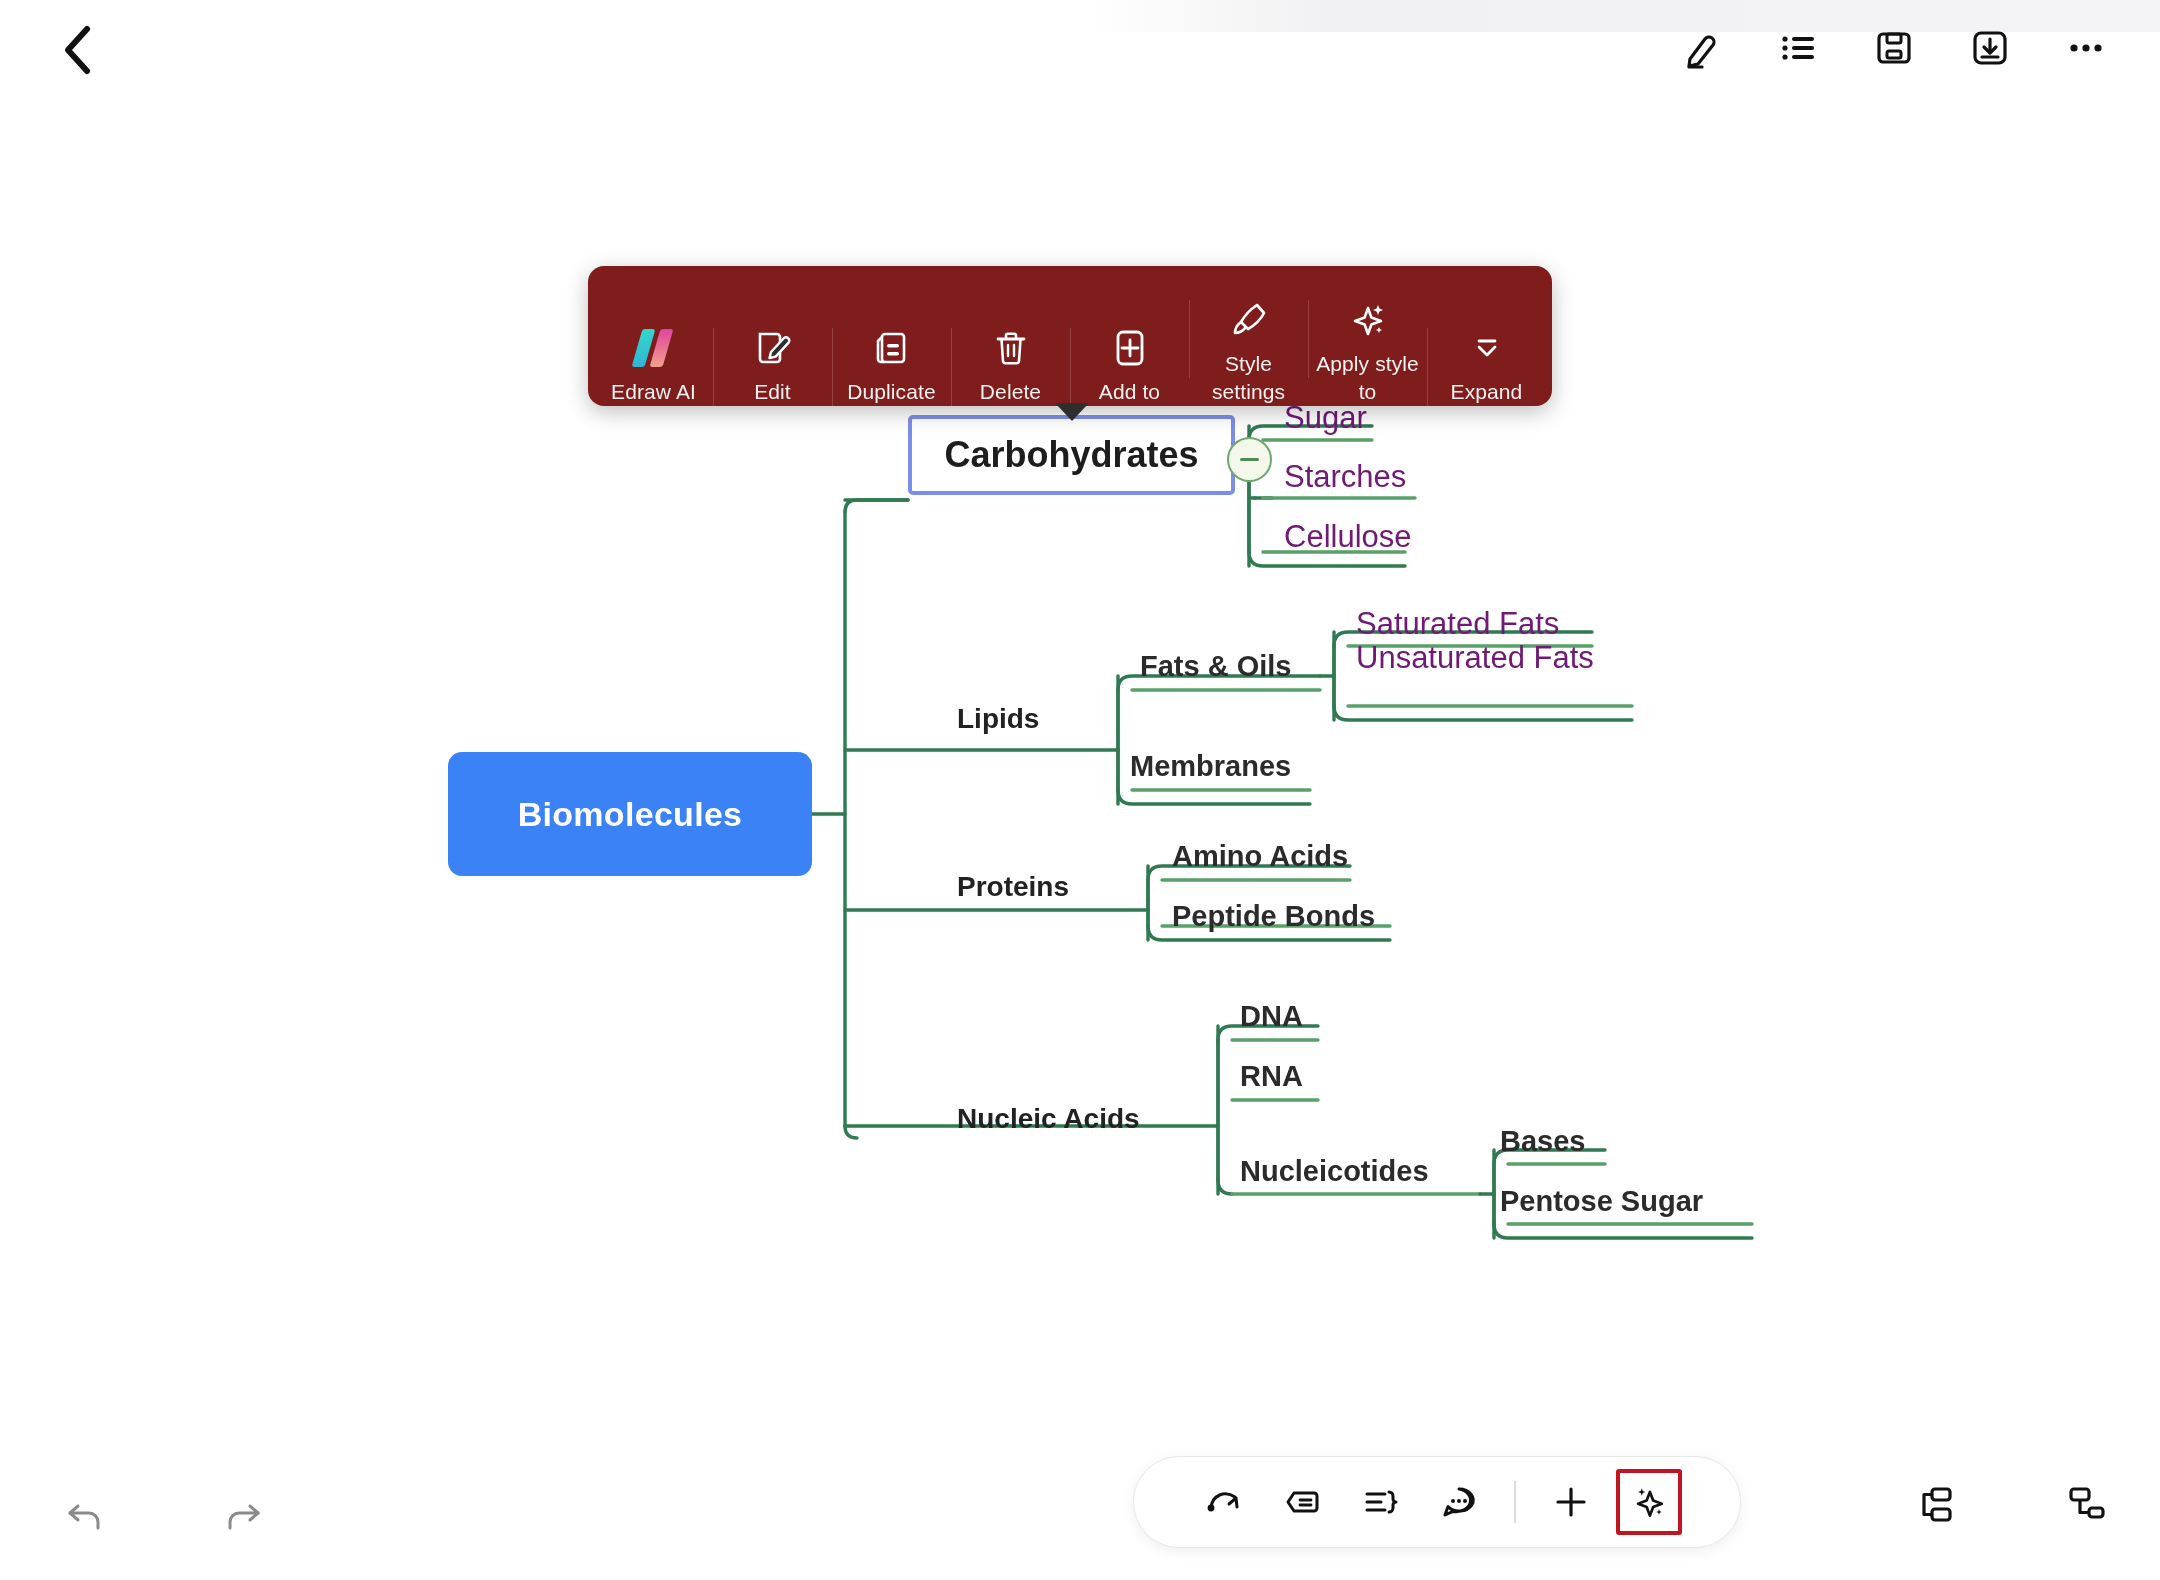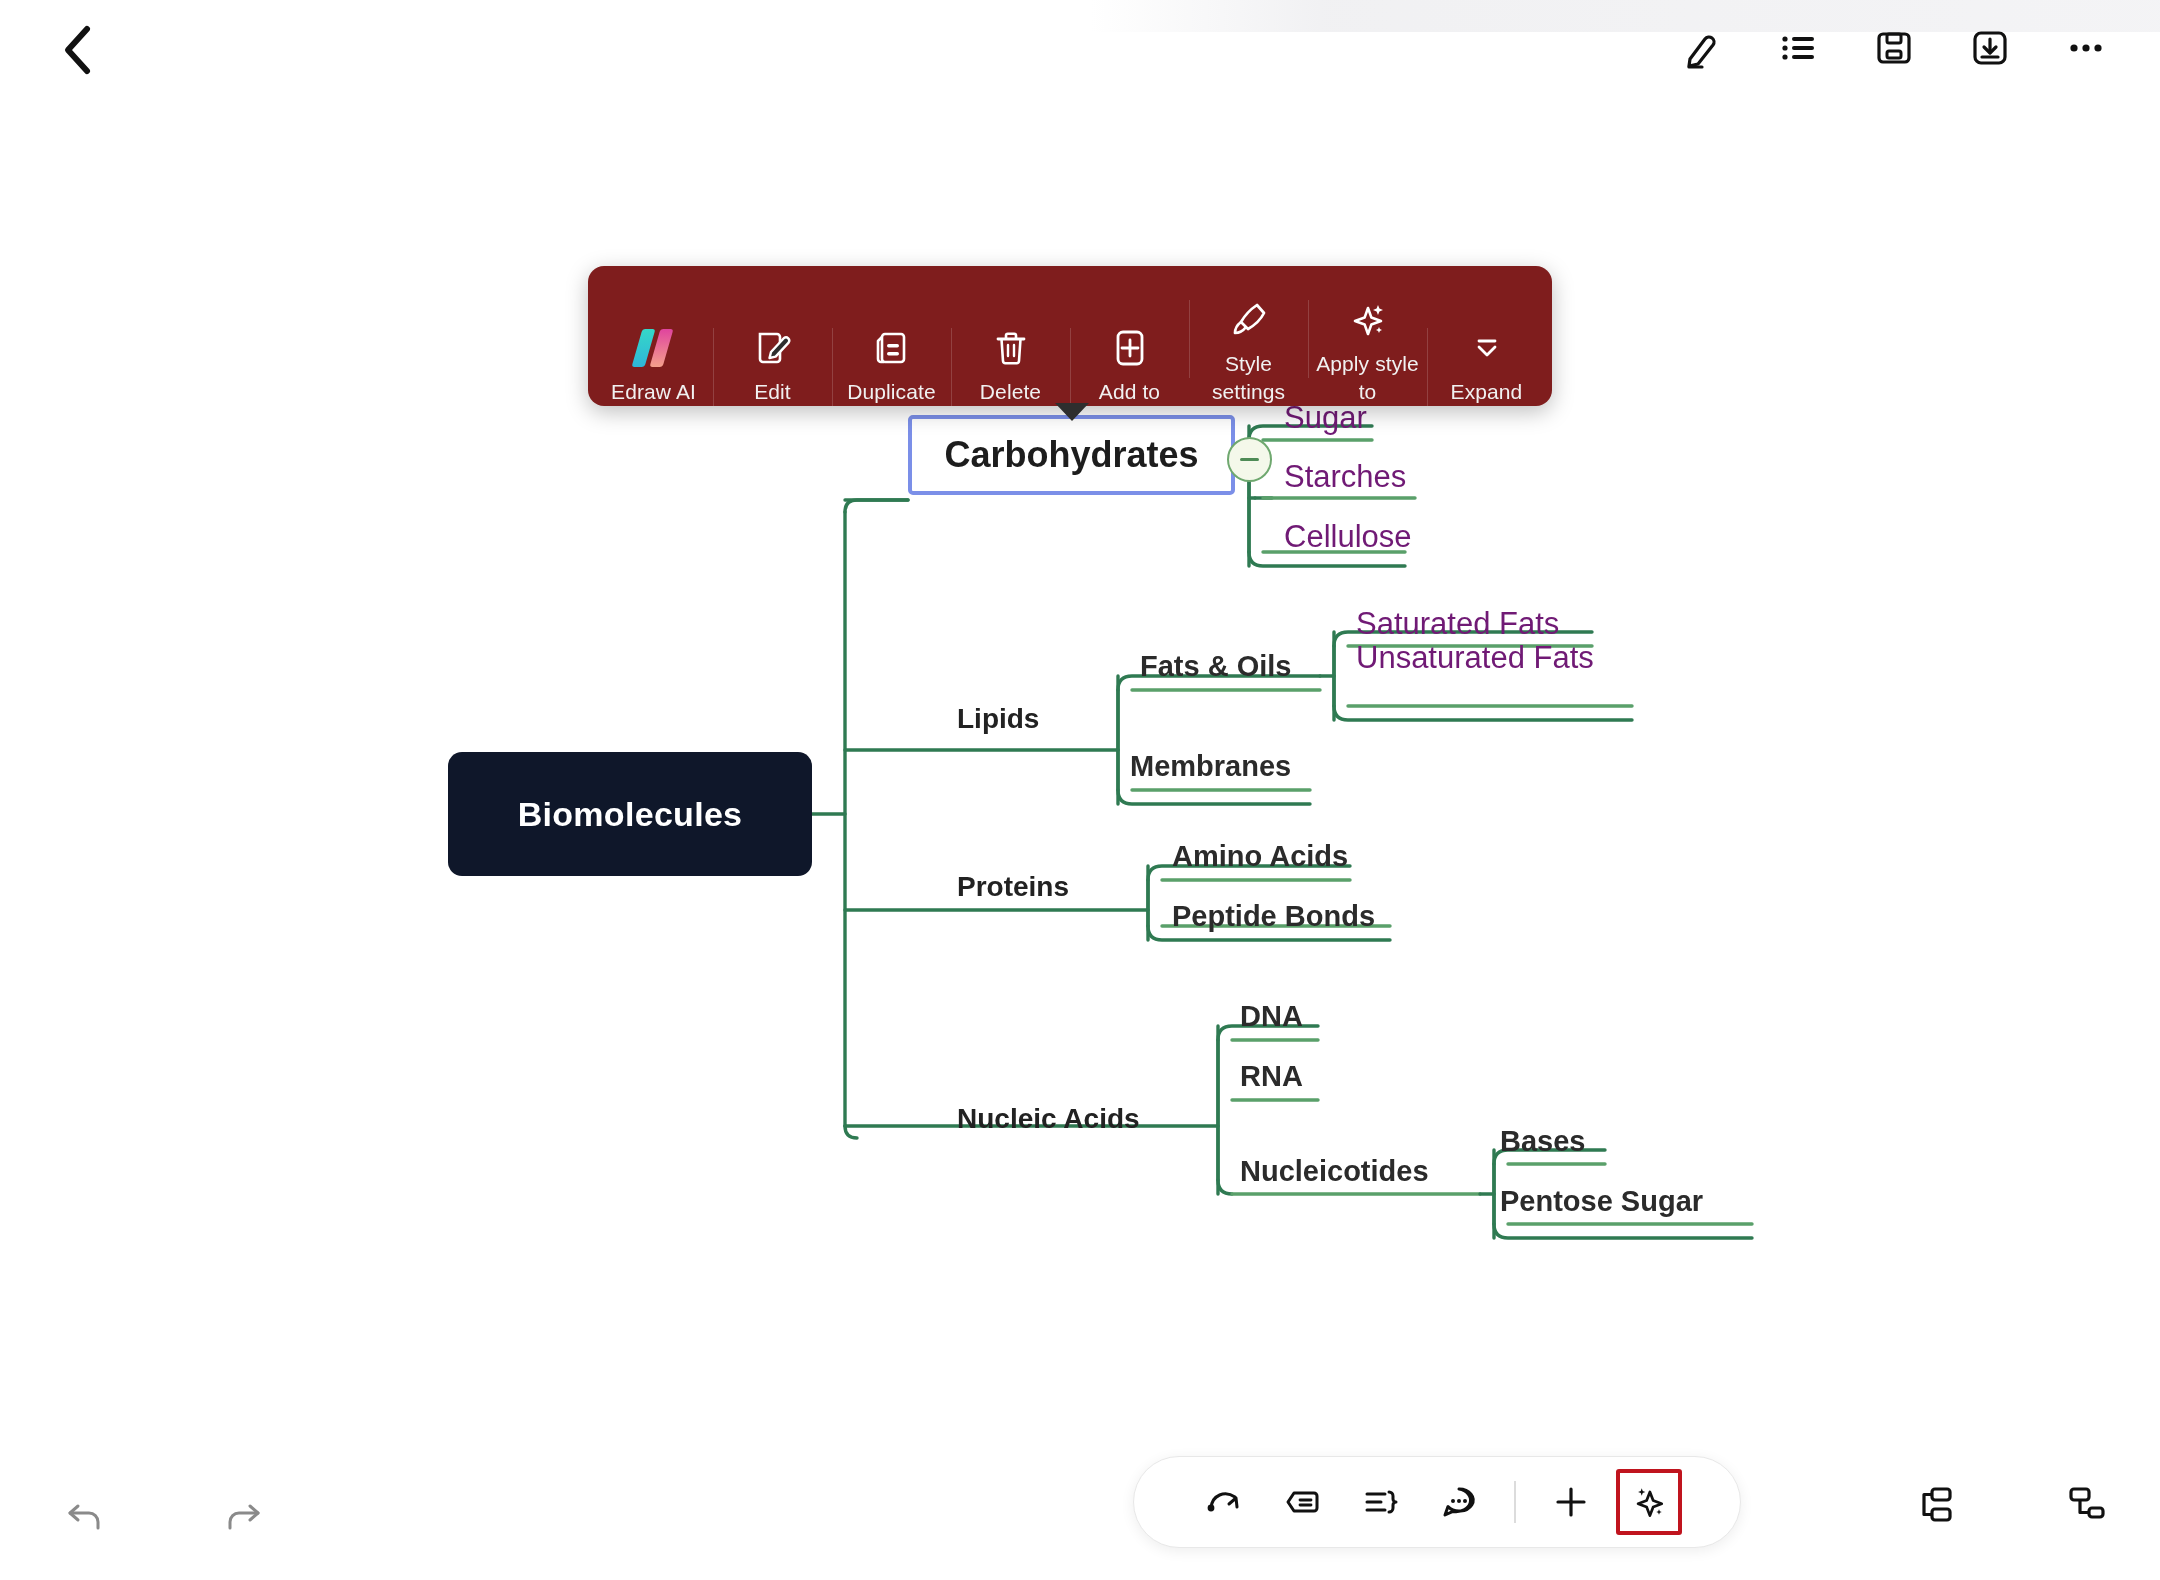--- a/index.html
+++ b/index.html
@@ -66,21 +66,21 @@
   .edraw-logo i.b{ left:21px; background:linear-gradient(180deg,#e0449e,#f4a08c); }
 
   
   #map{ position:absolute; left:0; top:0; width:2160px; height:1580px; z-index:10; }
   #map svg{ position:absolute; left:0; top:0; }
 
   .node{ position:absolute; white-space:nowrap; }
 
   #root-node{
     left:448px; top:752px; width:364px; height:124px;
-    background:#0f172a; border-radius:14px;
+    background:#3b82f6; border-radius:14px;
     display:flex; align-items:center; justify-content:center;
     color:#ffffff; font-size:34px; font-weight:bold; letter-spacing:.3px;
     z-index:12;
   }
 
   .lvl1{ font-size:28px; font-weight:bold; color:#222; }
   .lvl2{ font-size:29px; font-weight:bold; color:#2b2b2b; }
   .lvl3{ font-size:31px; font-weight:normal; color:#701a75; }
 
   

